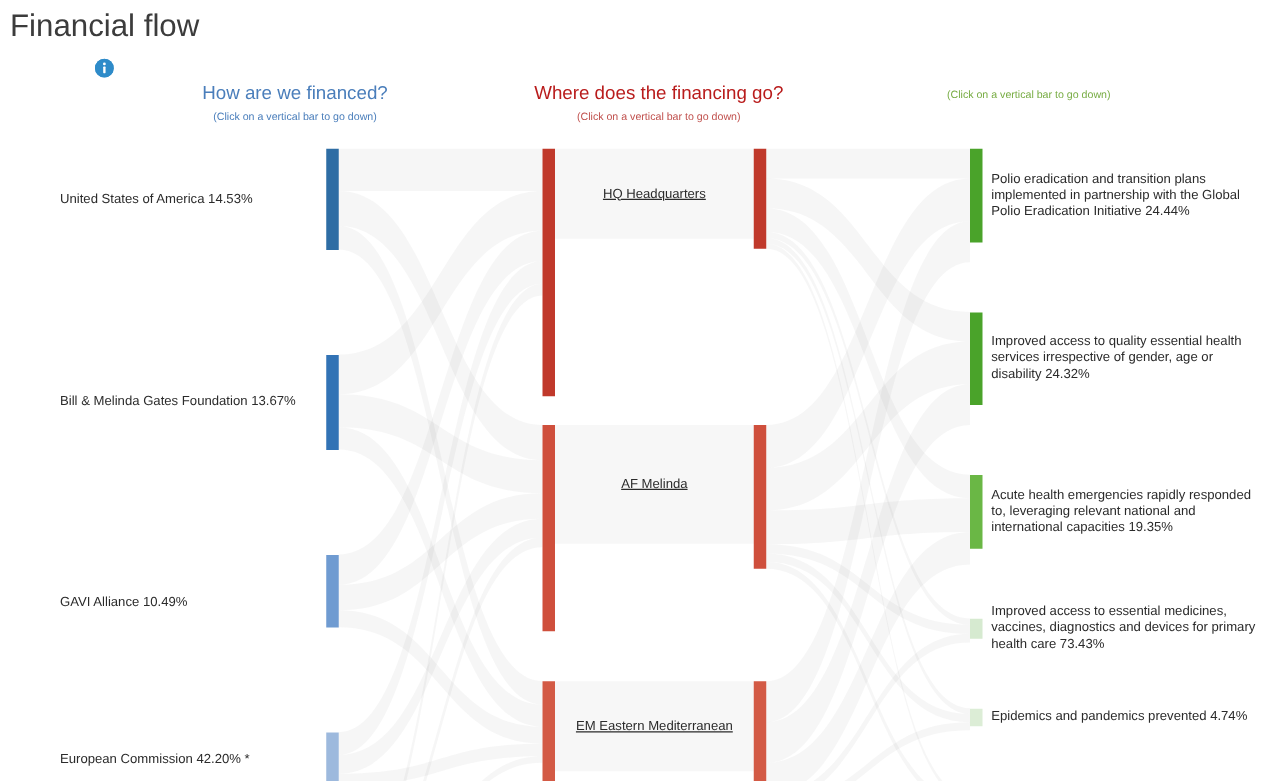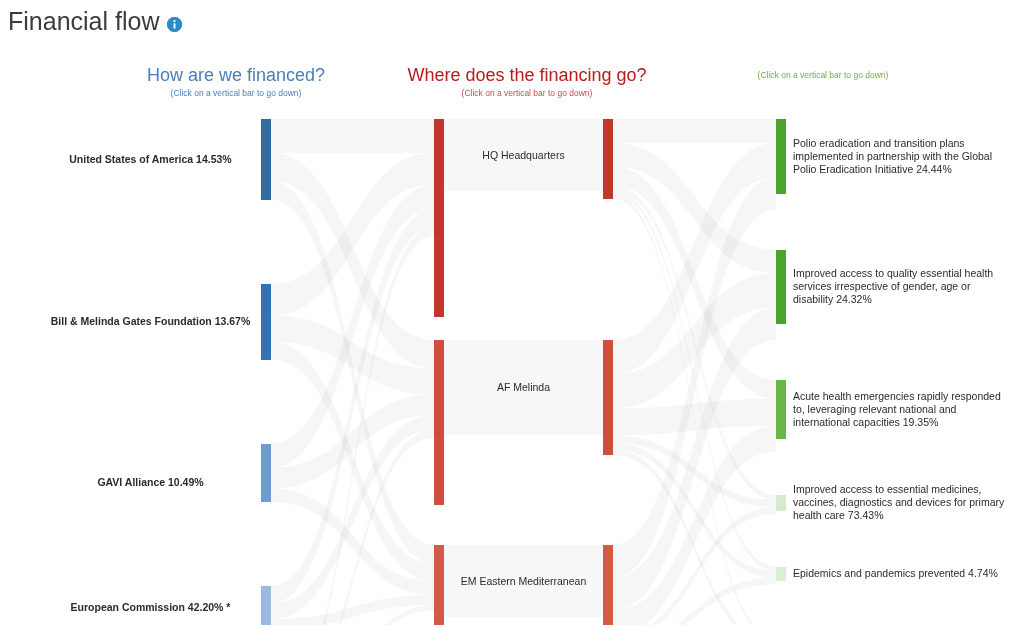--- a/index.html
+++ b/index.html
@@ -11,21 +11,21 @@
     font-family: "Liberation Sans", "DejaVu Sans", sans-serif;
     overflow: hidden;
   }
 
   #app { position: relative; width: 1023px; height: 625px; overflow: hidden; background:#fff; }
 
   
   .title-row {
     position: absolute;
     left: 8px; top: 6px;
-    display: flex; align-items: center; gap: 8px;
+    display: flex; align-items: center; gap: 8px; flex-direction: column;
   }
   .page-title {
     font-size: 25px;
     font-weight: 400;
     color: #3c3c3c;
     letter-spacing: 0px;
     line-height: 30px;
     white-space: nowrap;
   }
   .info-icon {
@@ -40,21 +40,21 @@
   }
   .info-icon svg { display:block; }
 
   
   .col-head {
     position: absolute;
     text-align: center;
     width: 330px;
   }
   .col-head .ch-title {
-    font-size: 18px;
+    font-size: 15px;
     line-height: 18px;
     white-space: nowrap;
   }
   .col-head .ch-sub {
     font-size: 8.5px;
     line-height: 12px;
     margin-top: 3px;
     white-space: nowrap;
   }
   #head-left  { left: 71px;  top: 66px; }
@@ -65,23 +65,23 @@
   #sankey { position: absolute; left: 0; top: 110px; width: 1023px; height: 515px; }
   #ribbons { position: absolute; left:0; top:0; width: 1023px; height: 515px; }
   .bar  { position: absolute; border-radius: 0px; }
 
   .node-label {
     position: absolute;
     font-size: 10.5px;
     line-height: 13px;
     color: #2b2b2b;
   }
-  .label-left  { text-align: center;  width: 205px; font-weight: bold; }
+  .label-left  { text-align: left;  width: 205px; }
   .label-right { text-align: left;   width: 215px; }
-  .label-mid   { text-align: center; width: 200px; }
+  .label-mid   { text-align: center; width: 200px; text-decoration: underline; }
 
   .band { position: absolute; background: #f7f7f7; }
 </style>
 </head>
 <body>
 
 <div id="app">
 
   <div class="title-row">
     <span class="page-title">Financial flow</span>

